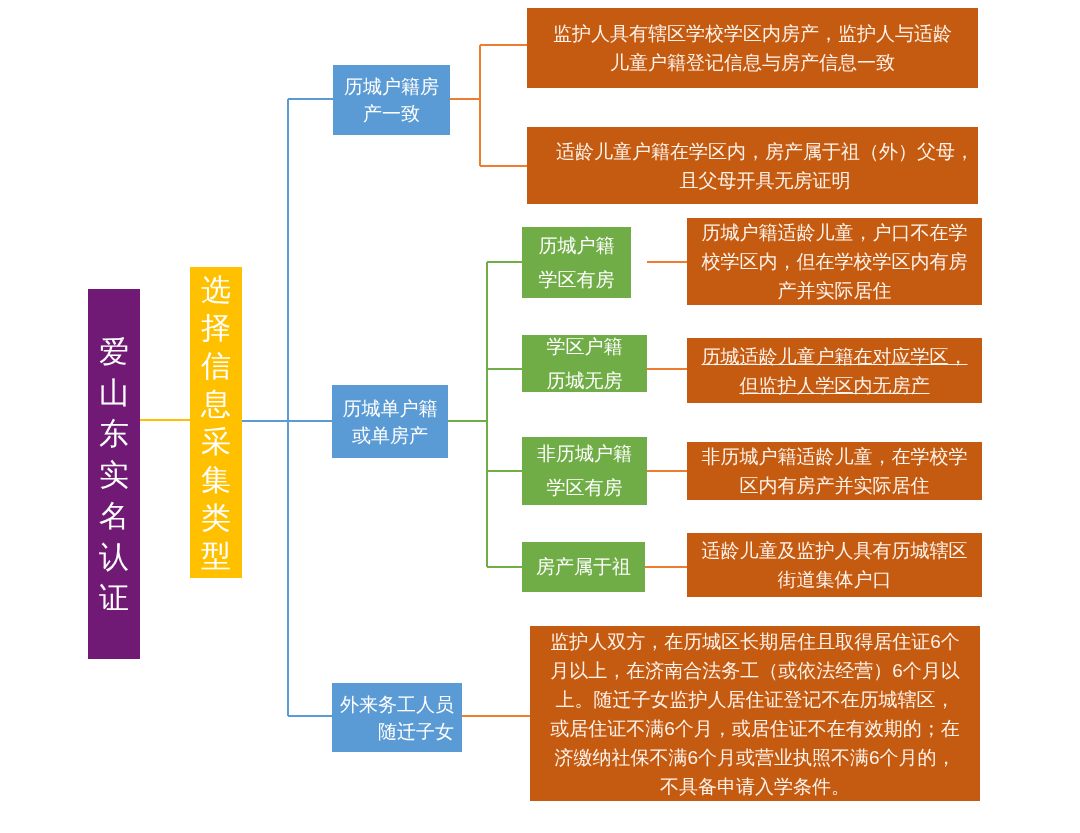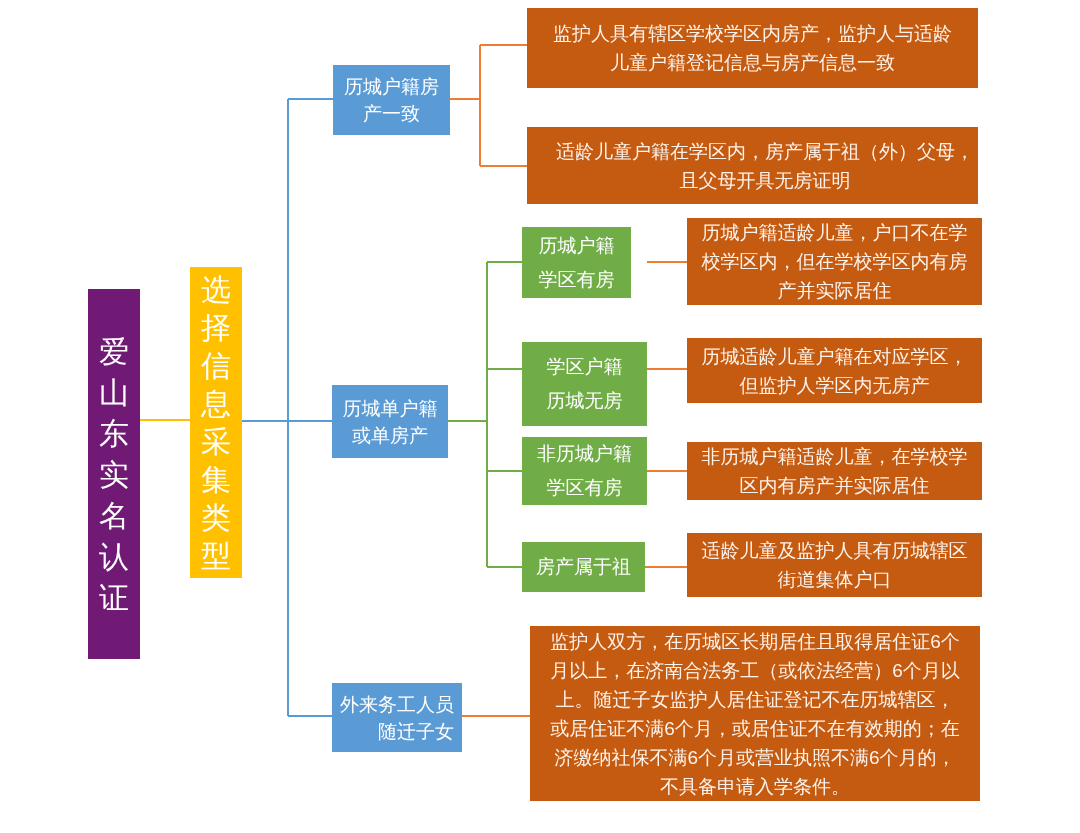--- a/index.html
+++ b/index.html
@@ -44,27 +44,27 @@
     padding:2px 4px;
     color:#FDF3EB;
   }
   
   #box-root   {left:88px;  top:273px; width:52px;  height:370px; background:#701a75;margin-top:16px;}
   #box-type   {left:190px; top:267px; width:52px;  height:311px; background:#FFC000;}
   #box-b1     {left:333px; top:65px;  width:117px; height:70px;}
   #box-b2     {left:332px; top:385px; width:116px; height:73px;}
   #box-b3     {left:332px; top:683px; width:130px; height:69px;text-align:right;}
   #box-g1     {left:522px; top:227px; width:109px; height:71px;}
-  #box-g2     {left:522px; top:342px; width:125px; height:84px;justify-content:center;}
+  #box-g2     {left:522px; top:335px; width:125px; height:57px;justify-content:center;}
   #box-g3     {left:522px; top:437px; width:125px; height:68px;}
   #box-g4     {left:522px; top:542px; width:123px; height:50px;}
   #box-d1     {left:527px; top:8px;   width:451px; height:80px;}
   #box-d2     {left:527px; top:127px; width:451px; height:77px;justify-content:flex-end;}
   #box-d3     {left:687px; top:218px; width:295px; height:87px;}
-  #box-d4     {left:687px; top:338px; width:295px; height:65px;}
+  #box-d4     {left:687px; top:338px; width:295px; height:65px;text-decoration:underline;}
   #box-d5     {left:687px; top:442px; width:295px; height:58px;}
   #box-d6     {left:687px; top:533px; width:295px; height:64px;}
   #box-d7     {left:530px; top:626px; width:450px; height:175px;}
 </style>
 </head>
 <body>
 
 <div id="canvas">
 
   <svg id="connectors" viewBox="0 0 1080 833" xmlns="http://www.w3.org/2000/svg">

